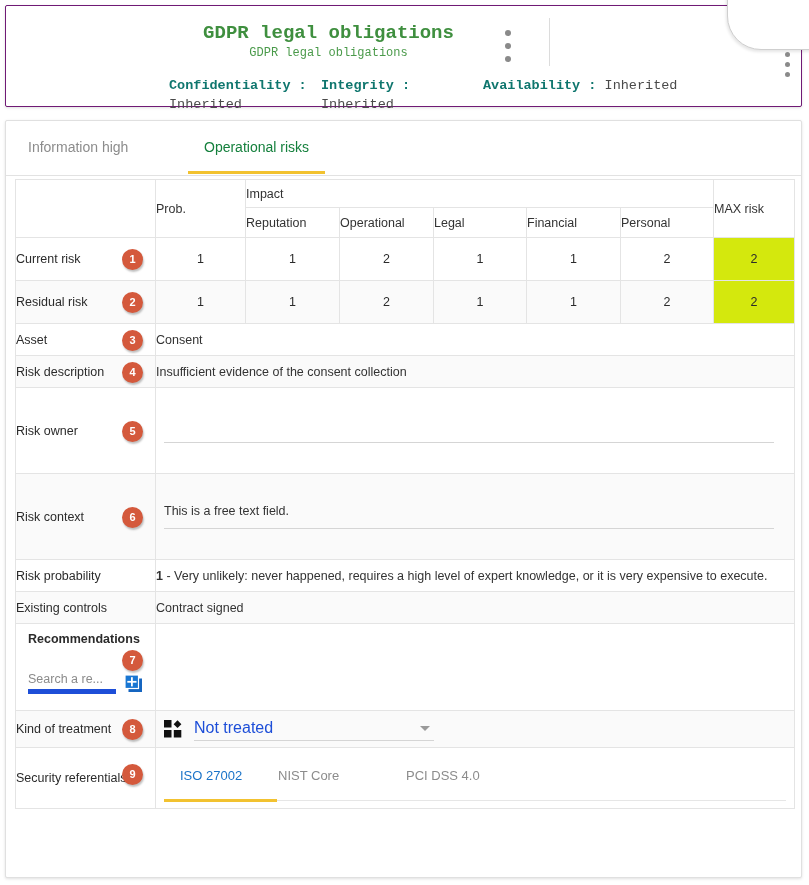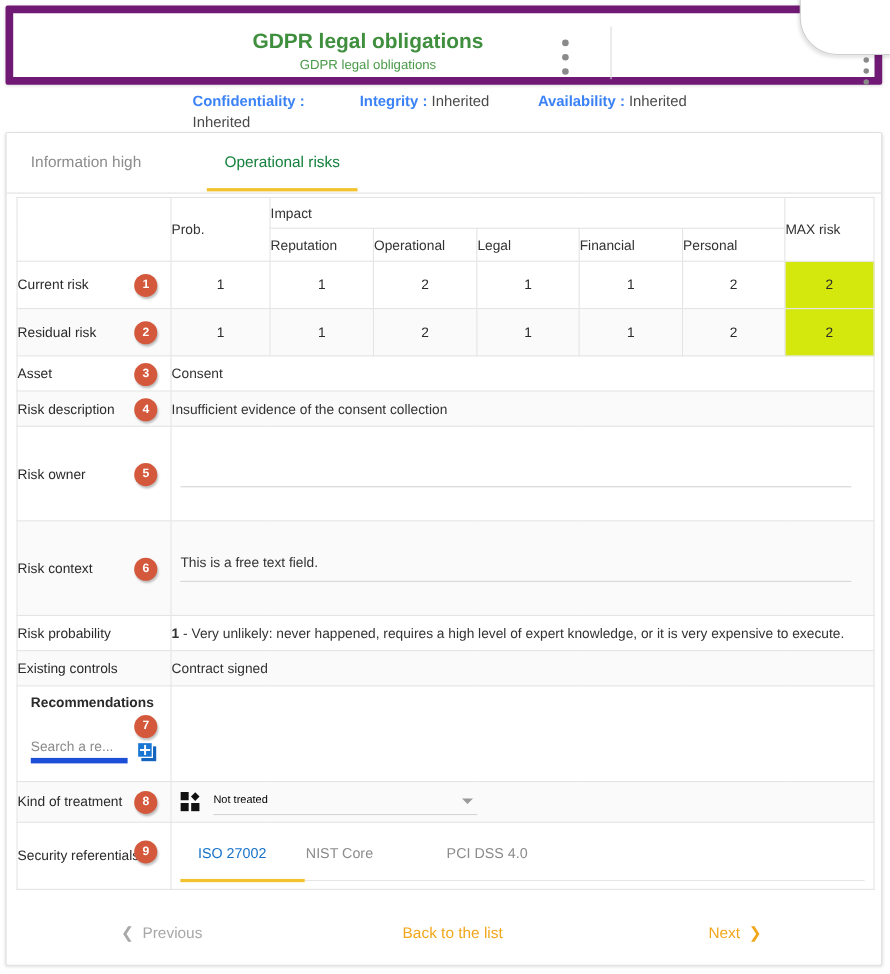--- a/index.html
+++ b/index.html
@@ -44,27 +44,28 @@
     background: #8a8a8a;
     margin-bottom: 5px;
   }
 
   
   .header-card {
     position: absolute;
     left: 5px;
     top: 5px;
     width: 797px;
-    height: 72px;
+    height: 102px;
     background: #ffffff;
-    border: 7px solid #701a75;
+    border: 1px solid #701a75;
     border-radius: 2px;
     box-shadow: 0 1px 3px rgba(0,0,0,0.12);
     box-sizing: border-box;
     z-index: 10;
+    font-family: Liberation Mono, monospace;
   }
   .hdr-title-block {
     position: absolute;
     left: 160px;
     top: 16px;
     width: 325px;
     text-align: center;
   }
   .hdr-title {
     font-size: 19px;
@@ -107,21 +108,21 @@
     right: 10px;
     font-size: 13.5px;
     line-height: 19px;
   }
   .cia-item {
     display: inline-block;
     vertical-align: top;
   }
   .cia-item .lbl {
     font-weight: bold;
-    color: #3b82f6;
+    color: #0f766e;
   }
   .cia-item .val {
     color: #4a4a4a;
   }
   .cia-c { width: 152px; }
   .cia-i { width: 162px; }
 
   
   .main-card {
     position: absolute;
@@ -313,22 +314,22 @@
     width: 18px;
     height: 18px;
   }
   .treat-select {
     position: absolute;
     left: 38px;
     top: 6px;
     width: 240px;
     border-bottom: 1px solid #d5d5d5;
     height: 23px;
-    font-size: 10px;
-    color: #000000;
+    font-size: 16px;
+    color: #1d4ed8;
     line-height: 21px;
     cursor: pointer;
   }
   .treat-caret {
     position: absolute;
     right: 4px;
     top: 9px;
     width: 0;
     height: 0;
     border-left: 5px solid transparent;
@@ -611,27 +612,14 @@
             <span>PCI DSS 4.0</span>
           </div>
           <div class="sec-baseline"></div>
           <div class="sec-underline"></div>
         </div>
       </td>
     </tr>
   </tbody>
     </table>
 
-  <div class="footer-nav">
-    <div class="nav-prev">
-      <span class="chev">❮</span>
-      &nbsp;<span>Previous</span>
-    </div>
-    <div class="nav-back">
-      <span>Back to the list</span>
-    </div>
-    <div class="nav-next">
-      <span>Next</span>&nbsp;
-      <span class="chev">❯</span>
-    </div>
-  </div>
 
 </div>
 
 </body></html>

